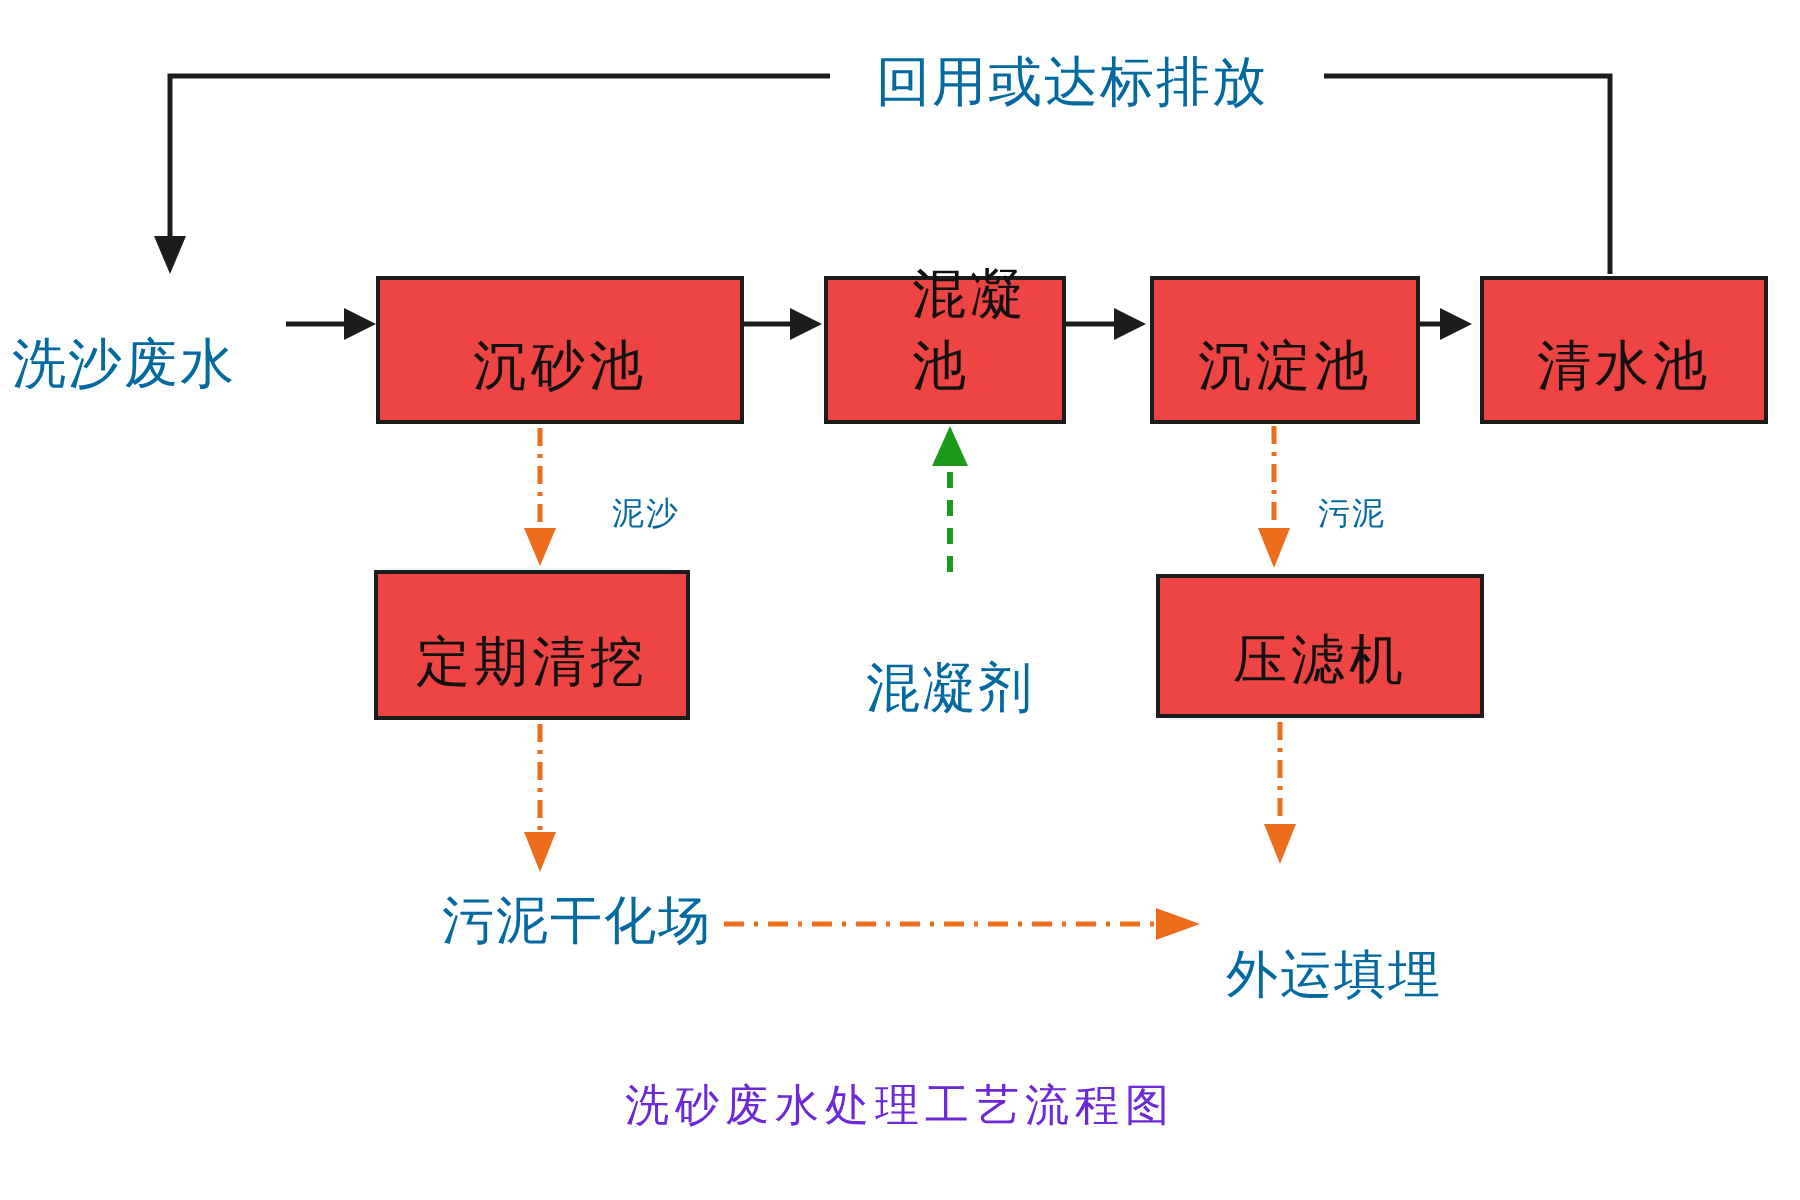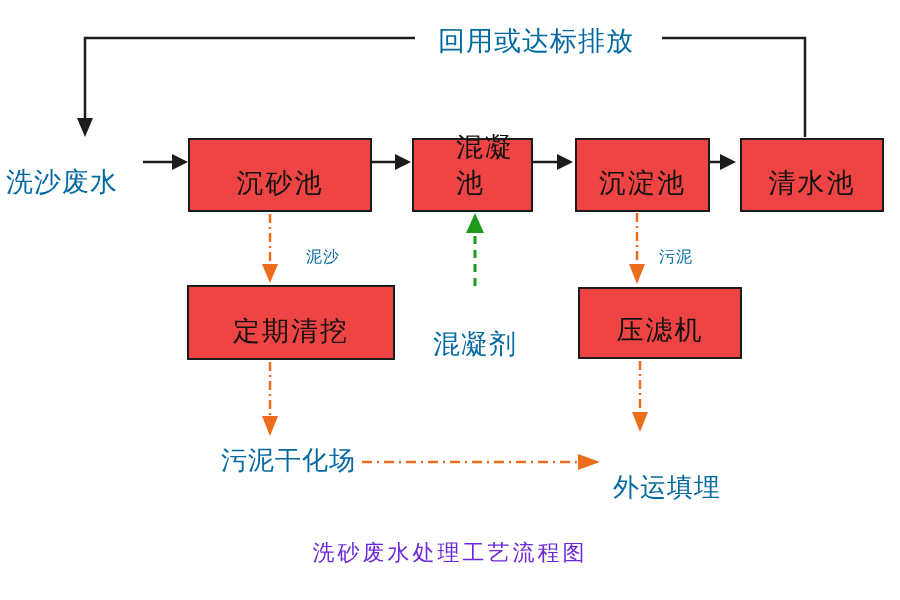--- a/index.html
+++ b/index.html
@@ -92,21 +92,21 @@
   <div class="box" style="left:412px; top:138px; width:121px; height:74px;padding-left:42px;">
     <span>混凝池</span>
   </div>
   <div class="box" style="left:575px; top:138px; width:135px; height:74px;">
     <span>沉淀池</span>
   </div>
   <div class="box" style="left:740px; top:138px; width:144px; height:74px;">
     <span>清水池</span>
   </div>
 
-  <div class="box" style="left:187px; top:285px; width:208px; height:75px;">
+  <div class="box" style="left:187px; top:285px; width:158px; height:75px;">
     <span>定期清挖</span>
   </div>
   <div class="box" style="left:578px; top:287px; width:164px; height:72px;">
     <span>压滤机</span>
   </div>
 
   <div class="lbl big" style="left:438px; top:23px;">回用或达标排放</div>
 
   <div class="lbl big" style="left:6px; top:164px;">洗沙废水</div>
 

